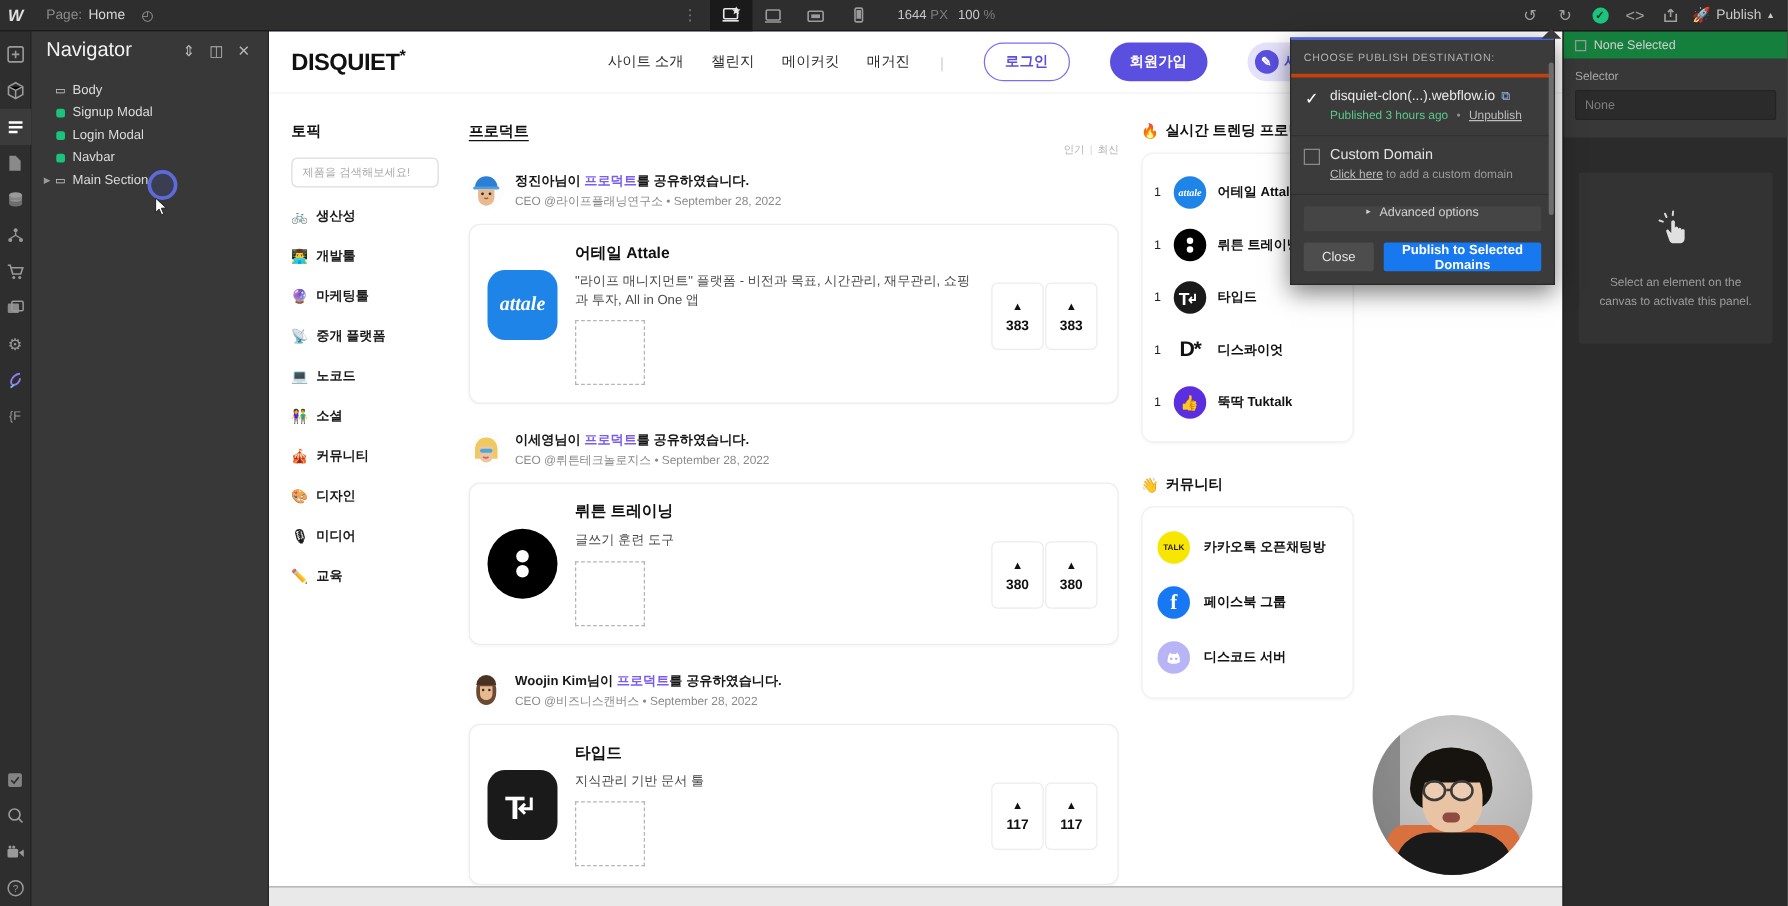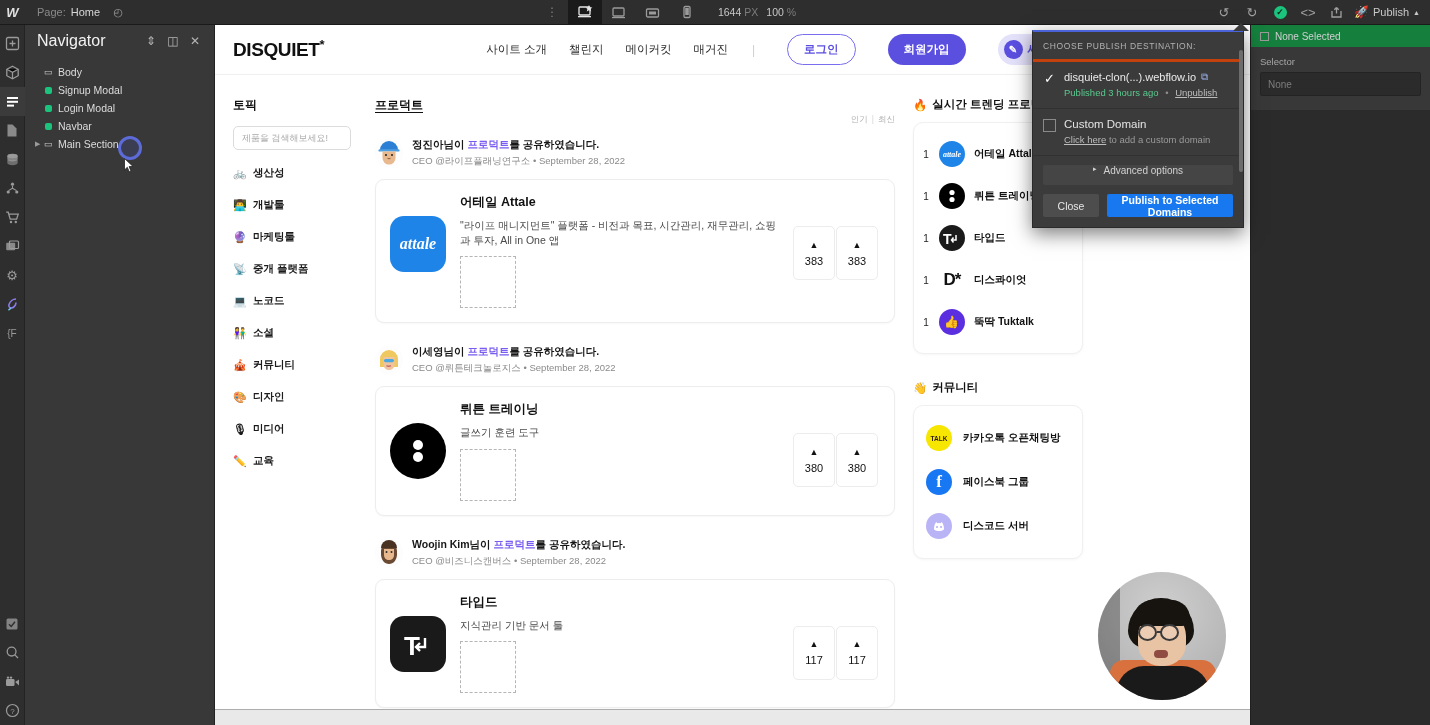--- a/index.html
+++ b/index.html
@@ -201,21 +201,21 @@
   .dashed-box {
     width: 56px; height: 52px; border: 1px dashed #b5b5b5; margin-top: 8px;
   }
   .vote-group { display: flex; gap: 1px; align-self: flex-start; margin-top: 32px; }
   .vote-box {
     width: 42px; height: 54px; border: 1px solid #ececec; border-radius: 5px;
     display: flex; flex-direction: column; align-items: center; justify-content: center;
     gap: 5px; cursor: pointer; background: #fff;
   }
   .vote-tri { font-size: 9px; color: #111; }
-  .vote-num { font-size: 11px; font-weight: normal; color: #111; }
+  .vote-num { font-size: 11px; font-weight: bold; color: #111; }
 
   
   .side-head { font-size: 11.5px; font-weight: bold; color: #111; display: flex; align-items: center; gap: 5px; }
   .side-card {
     margin-top: 10px; border: 1px solid #f0f0f0; border-radius: 10px; background: #fff;
     padding: 10px 8px; box-shadow: 0 1px 3px rgba(0,0,0,.04);
   }
   .trend-row { display: flex; align-items: center; gap: 9px; height: 42px; cursor: pointer; }
   .trend-rank { font-size: 10px; color: #222; width: 8px; text-align: center; }
   .trend-logo {
@@ -892,20 +892,29 @@
     <div class="rp-sel">
       <span class="rp-sq"></span>
       <span>None Selected</span>
     </div>
     <div class="rp-block">
       <div class="rp-label">Selector</div>
       <div class="rp-input">
         <span>None</span>
       </div>
     </div>
+    <div class="rp-empty">
+      <div class="rp-empty-icon">
+        <svg width="30" height="32" viewBox="0 0 30 32">
+            <path d="M6 3l1.2 2.6M12.5 1.2l-.3 2.9M1.6 8.4l2.7.9" stroke="#d8d8d8" stroke-width="1.6" fill="none" stroke-linecap="round"></path>
+            <path d="M11 9.5v8.8l-2-2.2c-.8-.9-2.2-.2-2 1l2.4 7c.5 1.5 1.9 2.5 3.5 2.5h5.2c2 0 3.6-1.6 3.6-3.6v-6.6c0-.7-.6-1.3-1.3-1.3s-1.3.6-1.3 1.3v-.9c0-.7-.6-1.3-1.3-1.3s-1.3.6-1.3 1.3v-1c0-.7-.6-1.3-1.3-1.3s-1.3.6-1.3 1.3V9.5c0-.7-.6-1.3-1.3-1.3S11 8.8 11 9.5Z" fill="#e0e0e0"></path>
+          </svg>
+      </div>
+      <div class="rp-empty-text">Select an element on the canvas to activate this panel.</div>
+    </div>
   </div>
 
   <div class="publish-pop">
     <div class="pp-arrow"></div>
     <div class="pp-head">CHOOSE PUBLISH DESTINATION:</div>
     <div class="pp-scroll"></div>
     <div class="pp-row">
       <div class="pp-check on">✓</div>
       <div style="flex:1;">
         <div class="pp-domain">

